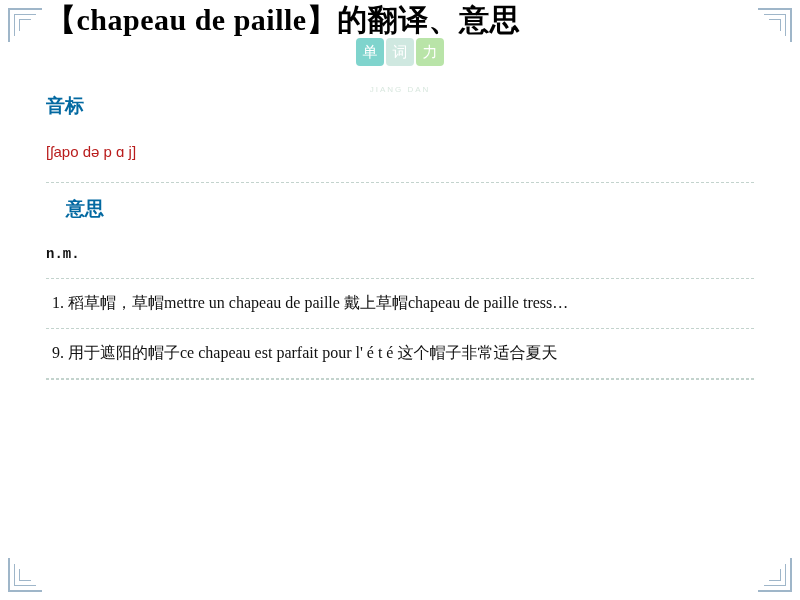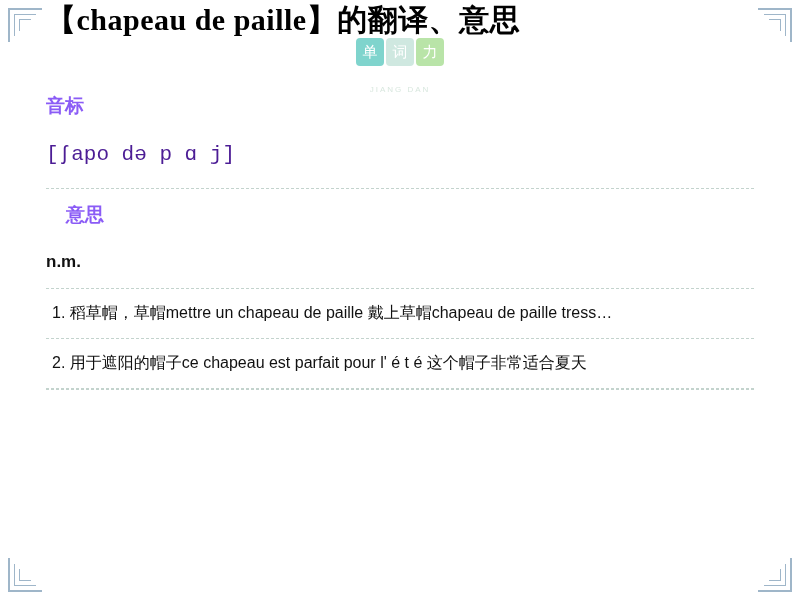--- a/index.html
+++ b/index.html
@@ -91,50 +91,50 @@
     font-size: 30px;
     font-weight: bold;
     color: #000000;
     letter-spacing: 0.5px;
   }
   .section-head {
     margin: 0;
     font-family: "Liberation Sans", sans-serif;
     font-size: 19px;
     font-weight: bold;
-    color: #8b5cf6;
+    color: #0369a1;
   }
   #phonetic-head { padding-top: 52px; }
   .phonetic-value {
     margin: 0;
     padding-top: 24px;
-    font-family: Liberation Mono, monospace;
-    font-size: 21px;
-    color: #4c1d95;
+    font-family: Liberation Sans, sans-serif;
+    font-size: 15px;
+    color: #b91c1c;
   }
   .divider {
     margin: 0;
     height: 0;
     border-top: 1px dashed #c3d3cd;
   }
   #divider-1 { margin-top: 22px; }
   #meaning-head { padding-top: 13px; margin-left: 20px; }
   .pos {
     margin: 0;
     padding-top: 24px;
-    font-family: Liberation Sans, sans-serif;
-    font-size: 17px;
+    font-family: Liberation Mono, monospace;
+    font-size: 14px;
     font-weight: bold;
     color: #111111;
   }
   #divider-2 { margin-top: 16px; }
   .sense {
     margin: 0;
     padding: 14px 0 14px 6px;
-    font-family: Liberation Sans, sans-serif;
+    font-family: Liberation Serif, serif;
     font-size: 16px;
     color: #111111;
     white-space: nowrap;
     overflow: hidden;
     text-overflow: ellipsis;
   }
   .sense-divider {
     height: 0;
     border-top: 1px dashed #c3d3cd;
   }
@@ -190,16 +190,16 @@
 
   <div class="divider" id="divider-1"></div>
 
   <h2 class="section-head" id="meaning-head">意思</h2>
   <p class="pos">n.m.</p>
 
   <div class="divider" id="divider-2"></div>
 
   <div class="sense">1. 稻草帽，草帽mettre un chapeau de paille 戴上草帽chapeau de paille tress…</div>
   <div class="sense-divider"></div>
-  <div class="sense">2. 用于遮阳的帽子ce chapeau est parfait pour l' é t é  这个帽子非常适合夏天</div>
+  <div class="sense">9. 用于遮阳的帽子ce chapeau est parfait pour l' é t é  这个帽子非常适合夏天</div>
   <div class="sense-divider"></div>
   <div class="sense-divider"></div>
 </div>
 
 </body></html>

